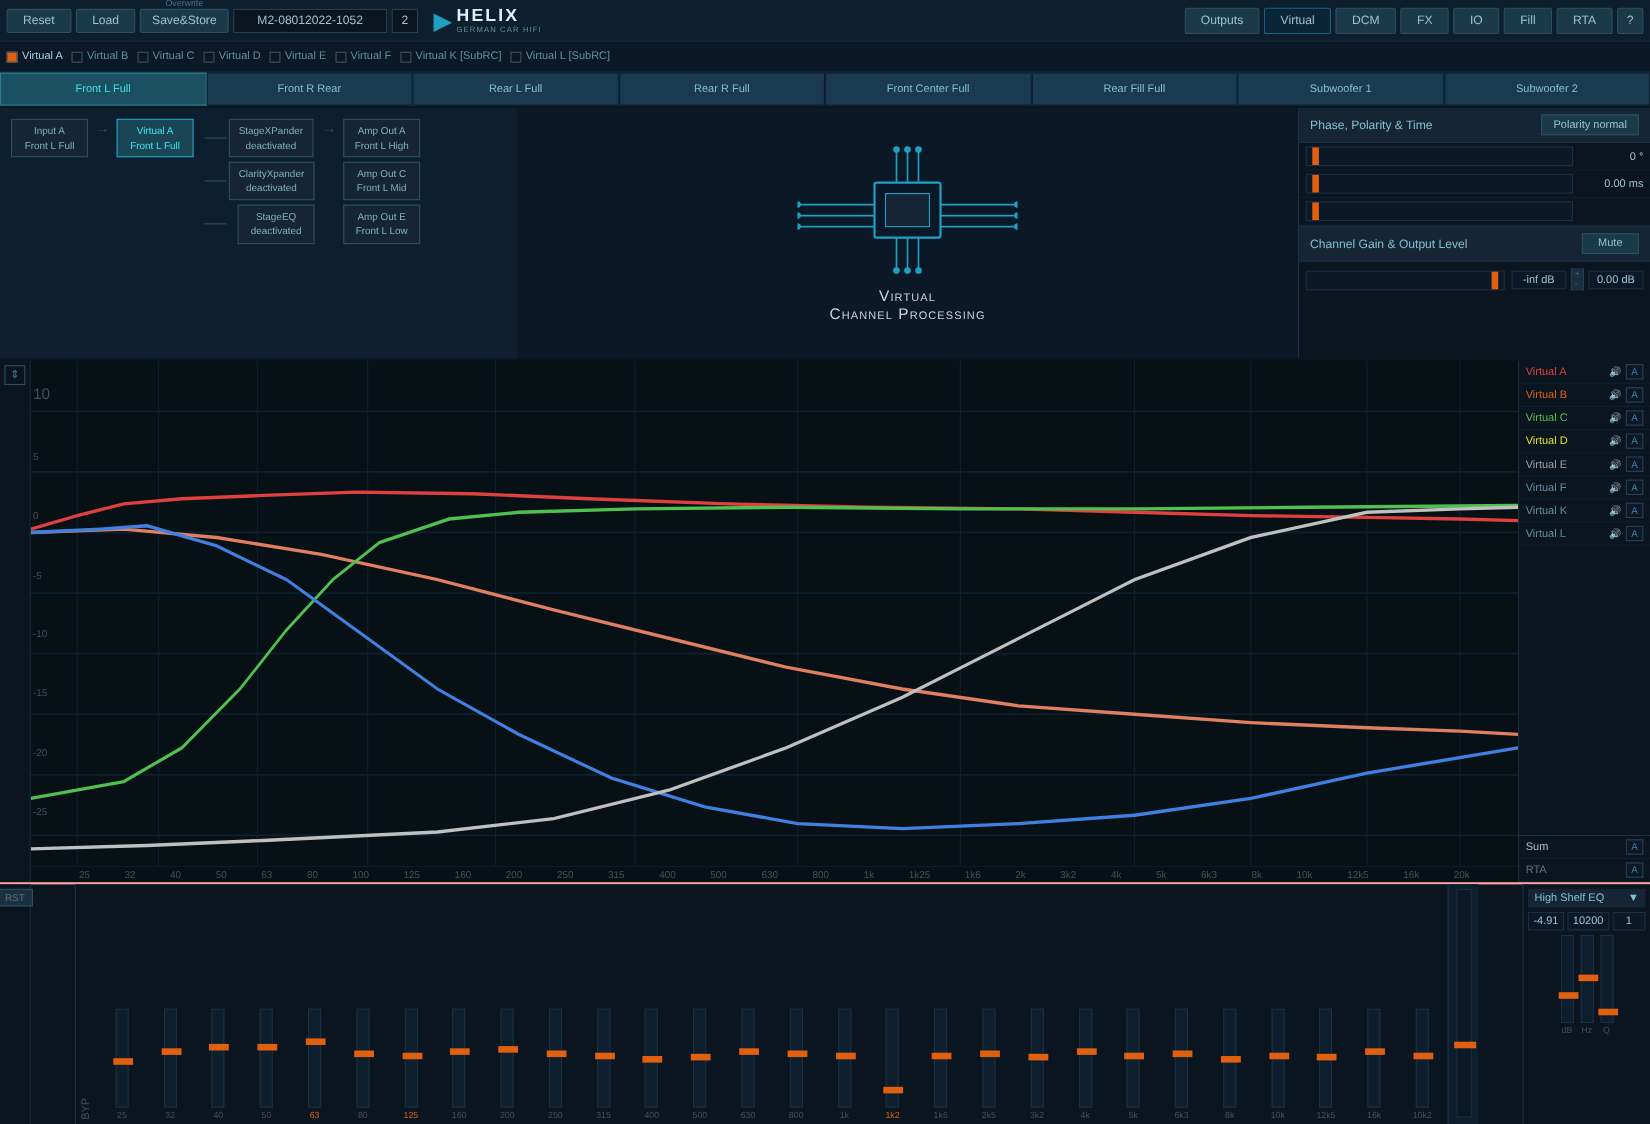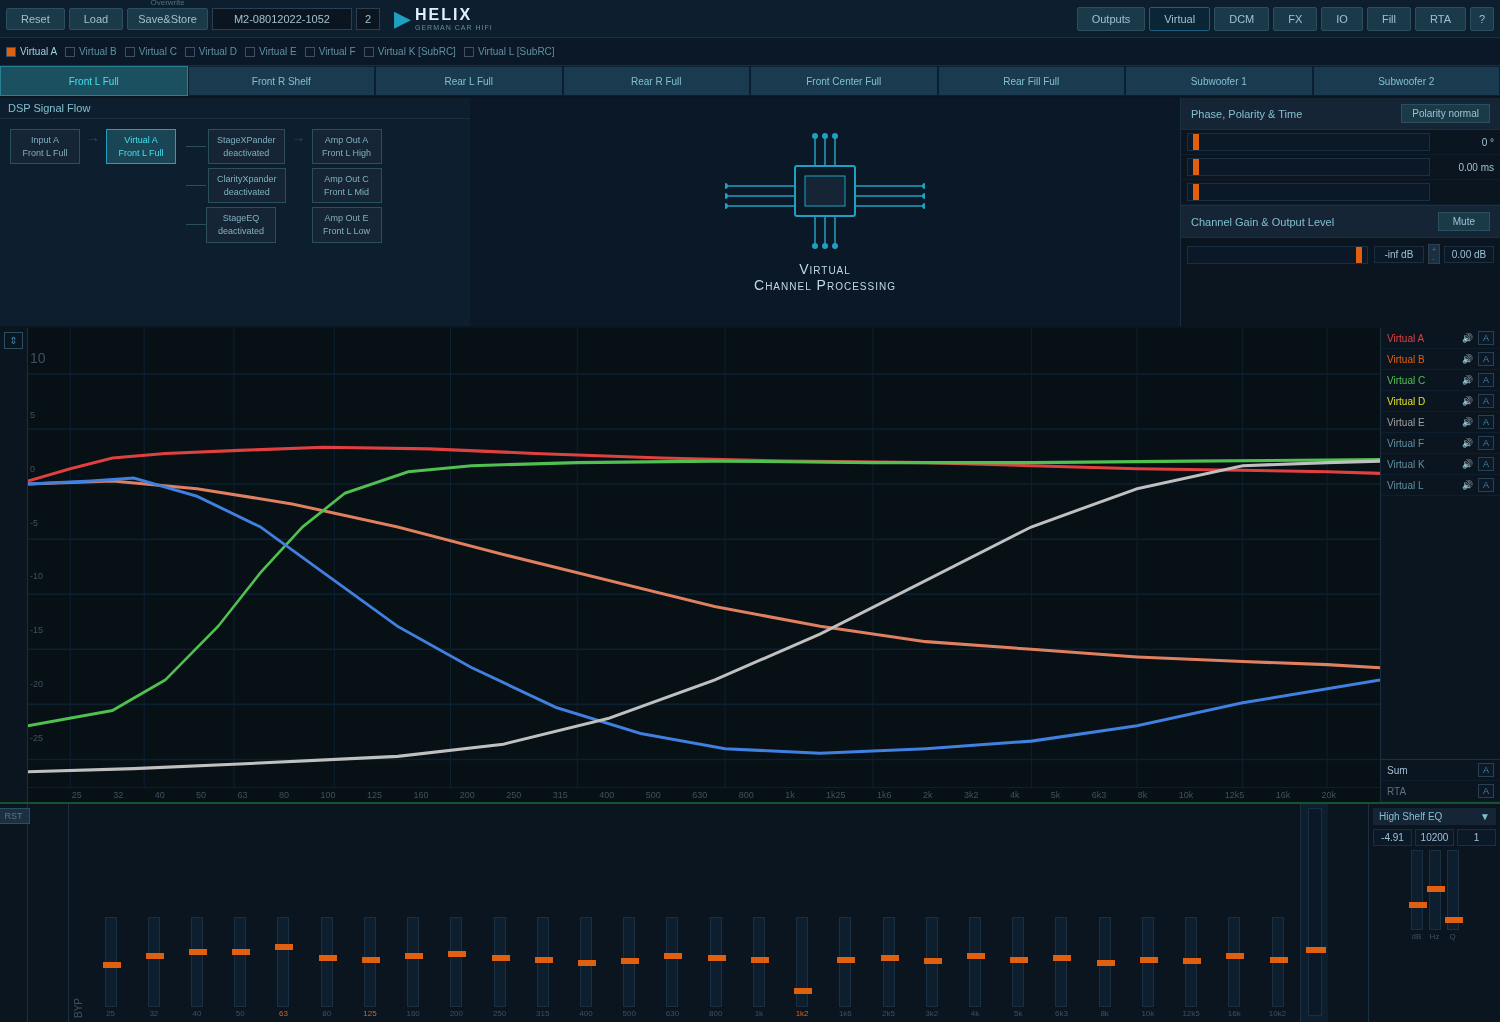--- a/index.html
+++ b/index.html
@@ -367,21 +367,21 @@
       background: #0a1828;
       border: 1px solid #2a4050;
       color: #4080a0;
       font-size: 9px;
       padding: 1px 4px;
       cursor: pointer;
     }
 
     
     .high-shelf-panel {
-      width: 132px;
+      width: 116px;
       background: #0a1520;
       border-left: 1px solid #1a3040;
       padding: 4px;
     }
     .hs-header {
       display: flex;
       align-items: center;
       justify-content: space-between;
       background: #152535;
       padding: 3px 6px;
@@ -460,21 +460,21 @@
       border-bottom: 2px solid #0a1520;
     }
     .middle-section {
       display: flex;
       flex: 1;
       min-height: 0;
     }
     .lower-section {
       display: flex;
       height: 220px;
-      border-top: 2px solid #14532d;
+      border-top: 2px solid #fca5a5;
       gap: 40px;
     }
 
     .overwrite-wrap {
       position: relative;
       display: flex;
       flex-direction: column;
       align-items: center;
     }
     .overwrite-lbl {
@@ -548,21 +548,21 @@
     <div class="vt-checkbox"></div>
     <span>Virtual L [SubRC]</span>
   </div>
 </div>
 
 <div class="channel-row">
   <div class="channel-btn active">
     <span>Front L Full</span>
   </div>
   <div class="channel-btn">
-    <span>Front R Shelf</span>
+    <span>Front R Rear</span>
   </div>
   <div class="channel-btn">
     <span>Rear L Full</span>
   </div>
   <div class="channel-btn">
     <span>Rear R Full</span>
   </div>
   <div class="channel-btn">
     <span>Front Center Full</span>
   </div>
@@ -575,21 +575,20 @@
   <div class="channel-btn">
     <span>Subwoofer 2</span>
   </div>
 </div>
 
 <div class="content-area">
 
   <div class="upper-section">
 
     <div class="dsp-flow-panel">
-      <div class="dsp-header">DSP Signal Flow</div>
       <div style="display:flex; align-items:flex-start; padding:10px; gap:6px; flex:1;">
 
         <div class="flow-box" style="font-size:9px; line-height:1.4;">
           <div>Input A</div>
           <div>Front L Full</div>
         </div>
         <div class="flow-arrow">→</div>
 
         <div class="flow-box active" style="font-size:9px; line-height:1.4;">
           <div>Virtual A</div>
@@ -604,21 +603,21 @@
               <div>deactivated</div>
             </div>
           </div>
           <div style="display:flex; align-items:center; gap:2px;">
             <div style="width:20px; height:1px; background:#2a5060;"></div>
             <div class="flow-box" style="font-size:9px; line-height:1.4;">
               <div>ClarityXpander</div>
               <div>deactivated</div>
             </div>
           </div>
-          <div style="display:flex; align-items:center; gap:0;">
+          <div style="display:flex; align-items:center; gap:10px;">
             <div style="width:20px; height:1px; background:#2a5060;"></div>
             <div class="flow-box" style="font-size:9px; line-height:1.4;">
               <div>StageEQ</div>
               <div>deactivated</div>
             </div>
           </div>
         </div>
         <div class="flow-arrow" style="margin-top:0;">→</div>
 
         <div style="display:flex; flex-direction:column; gap:4px;">

